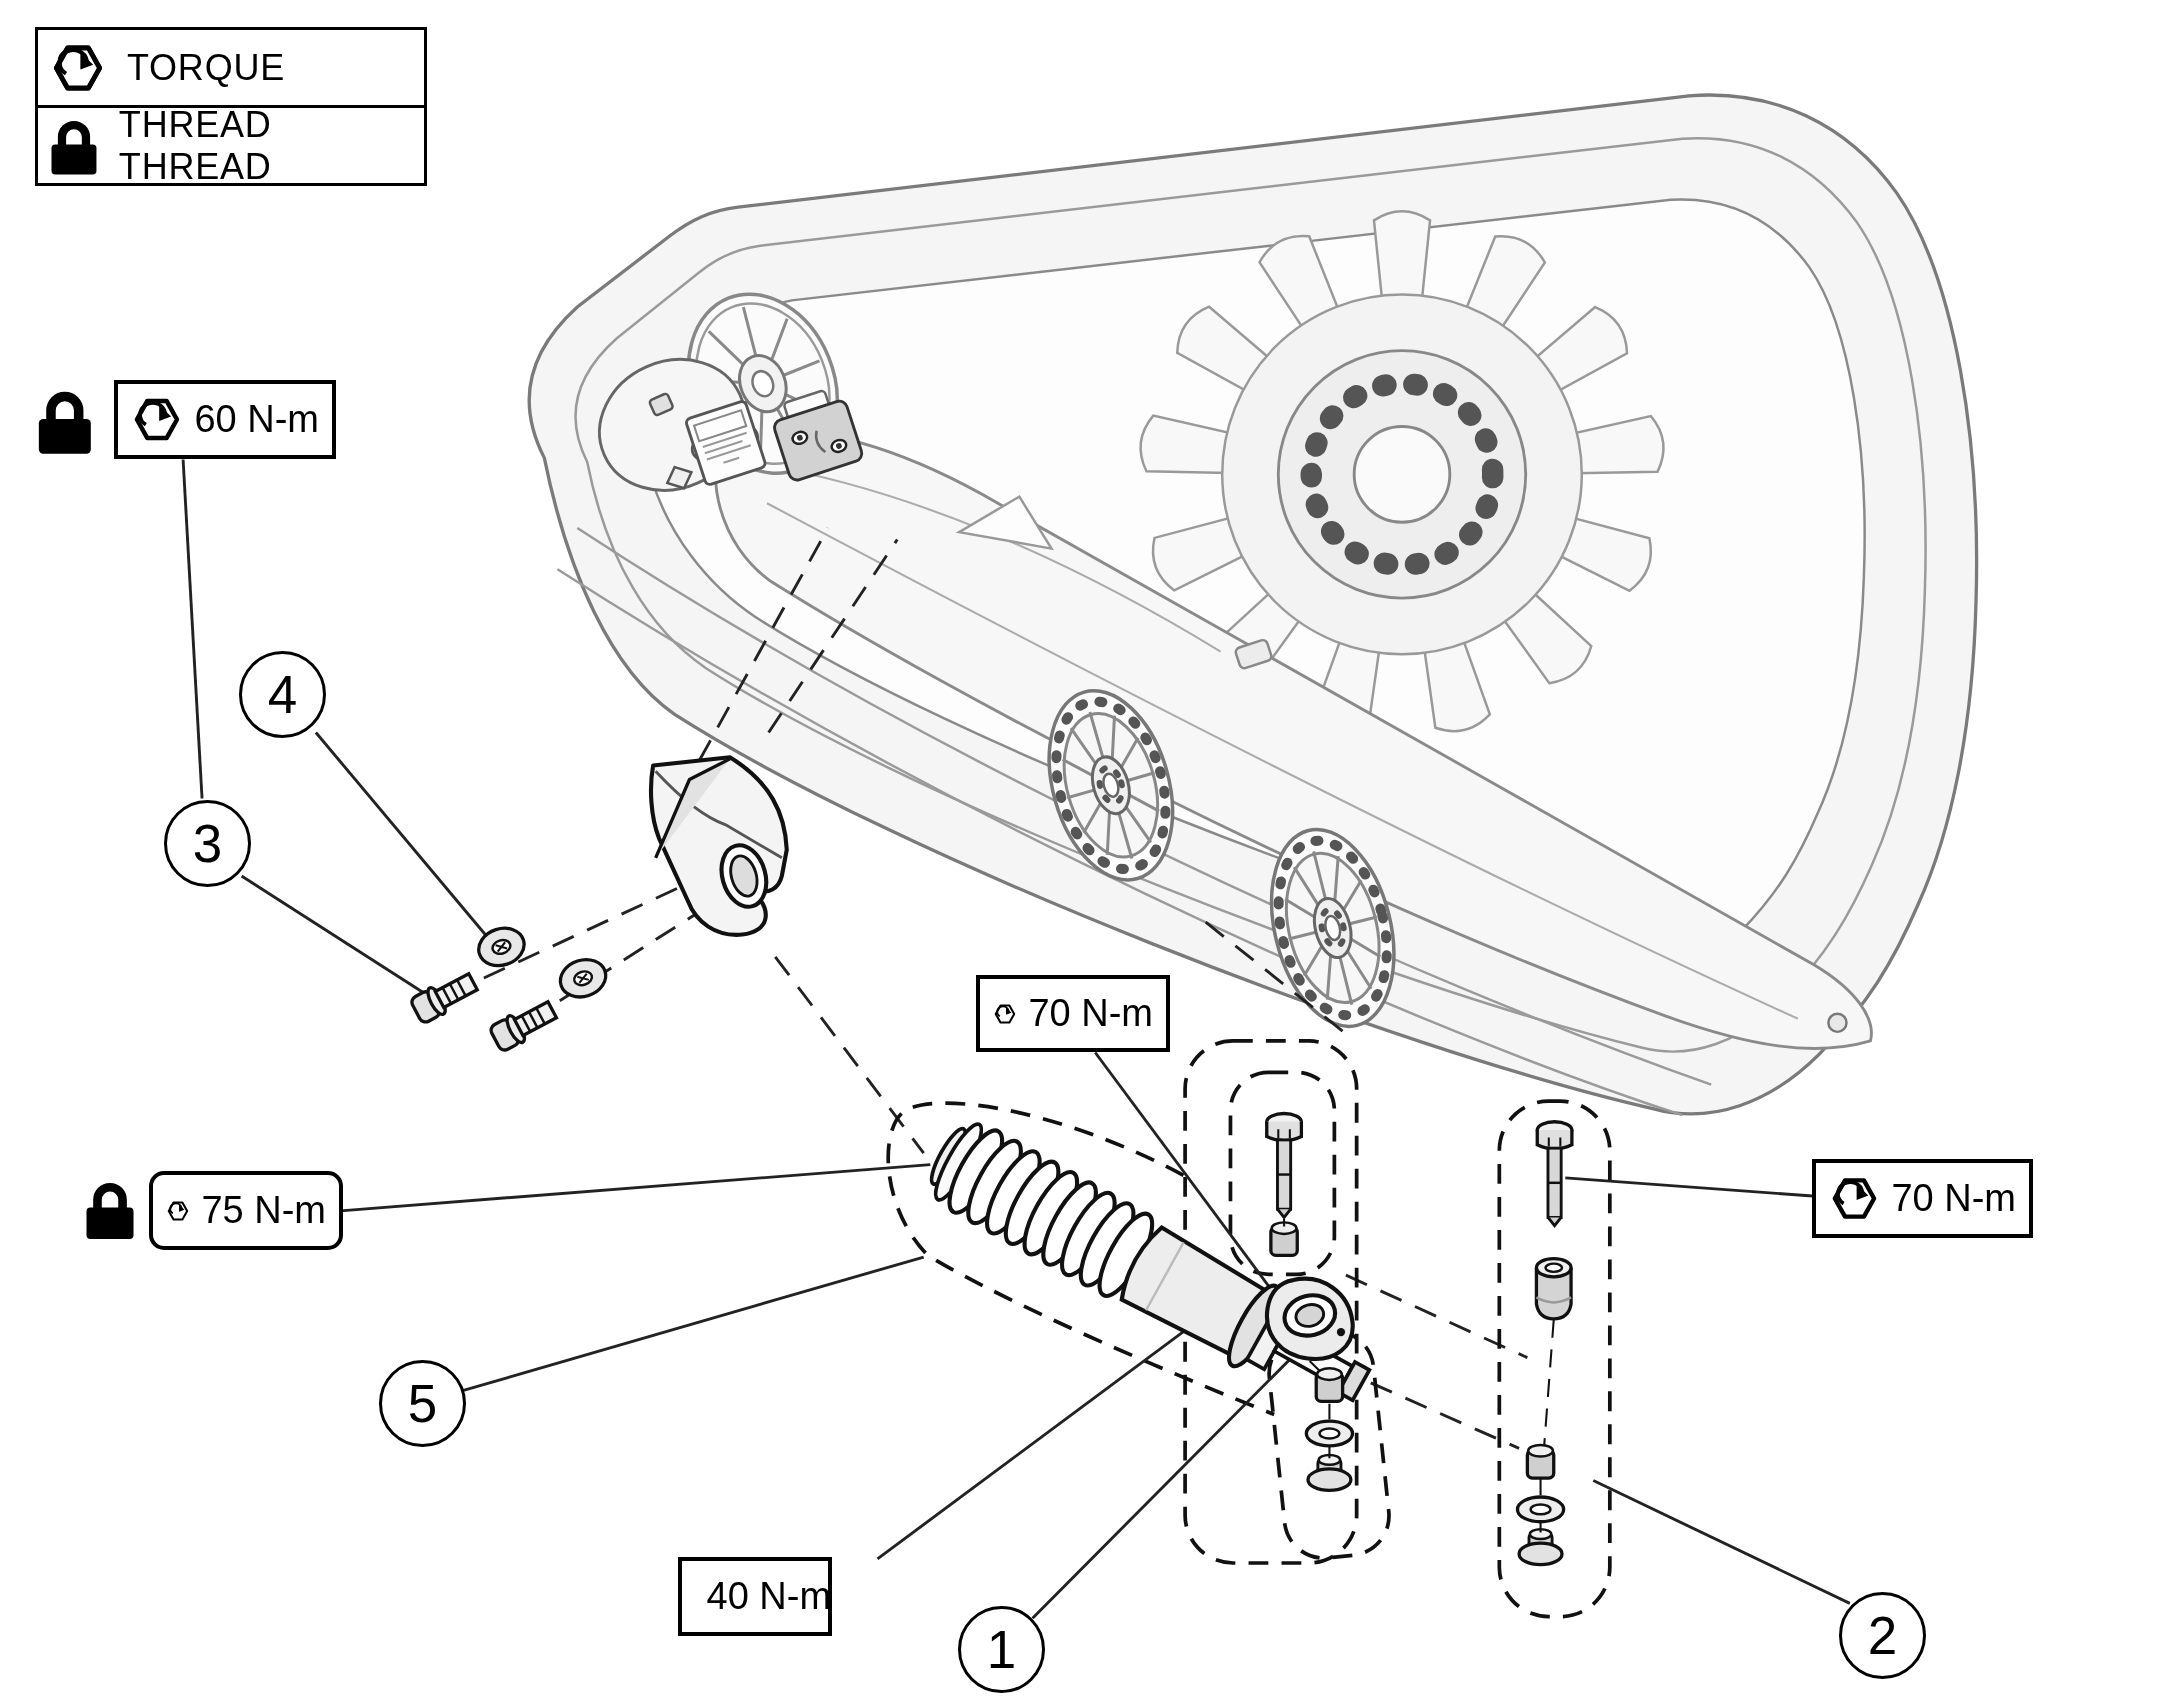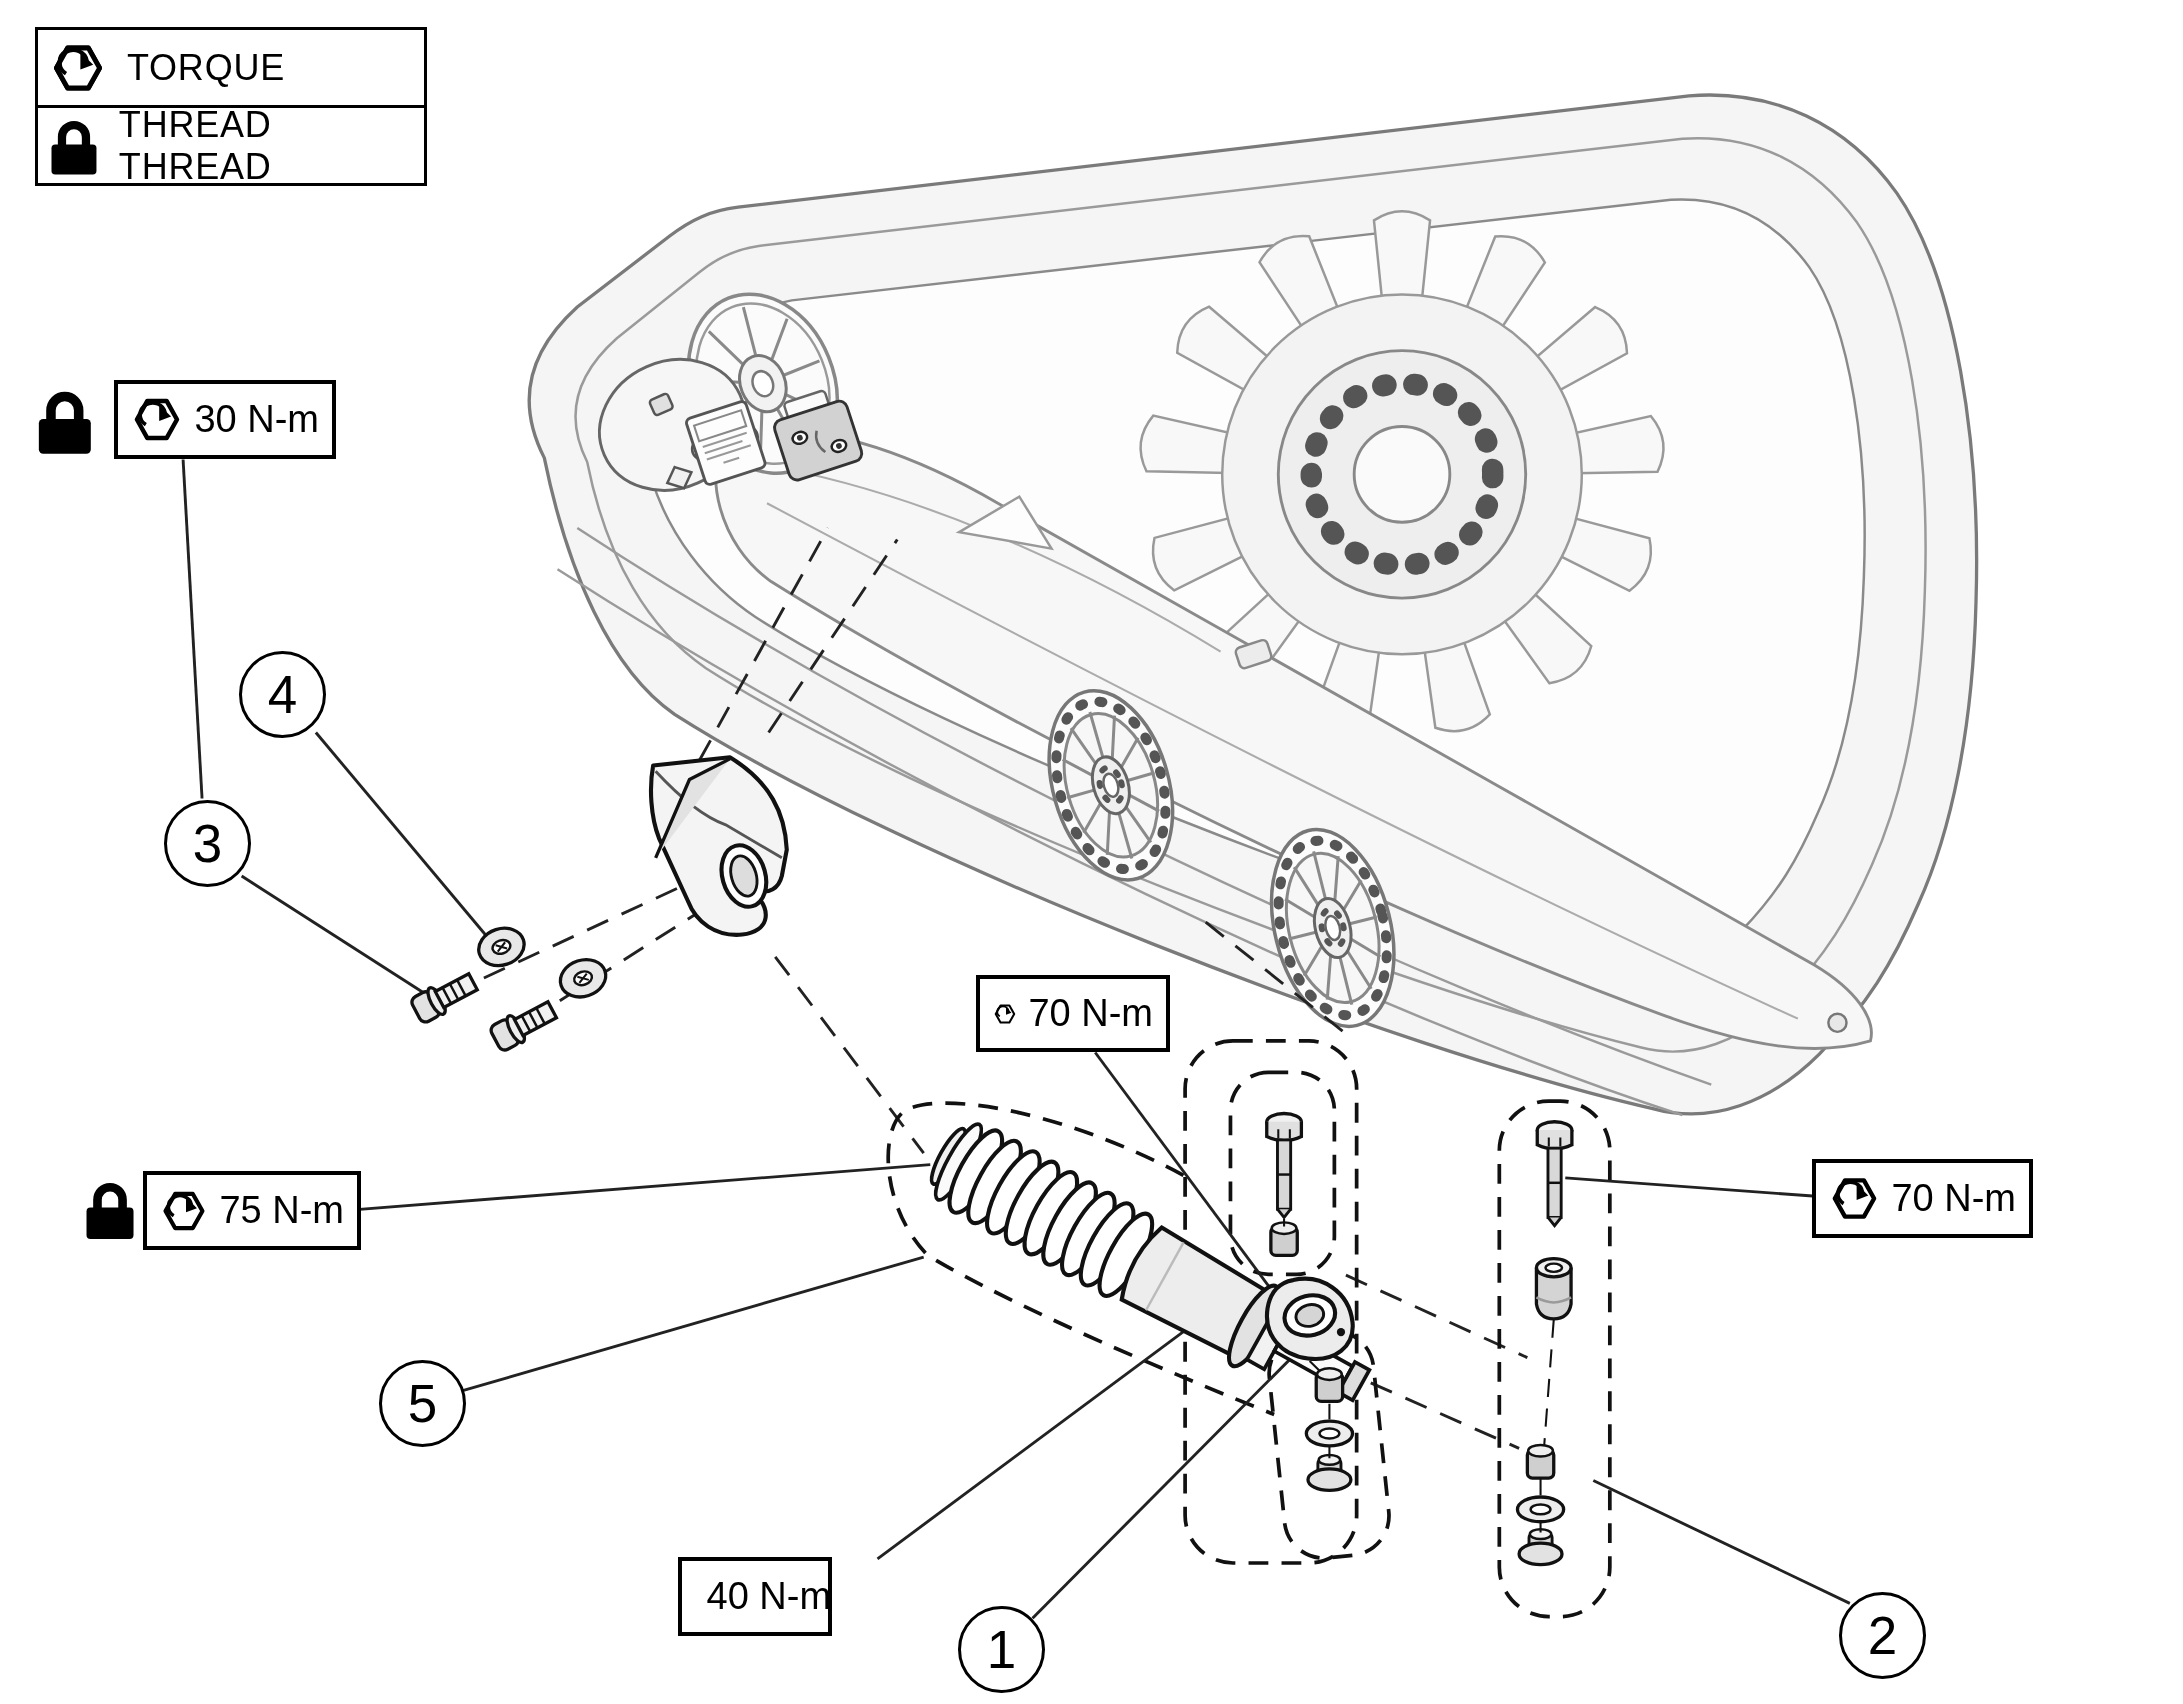--- a/index.html
+++ b/index.html
@@ -307,24 +307,24 @@
       <span class="legend-label">THREAD THREAD</span>
     </div>
   </div>
 
   <div class="overlay tqbox" style="left:114px;top:380px;width:222px;">
     <svg width="59" height="61" viewBox="0 0 70 70">
       <path d="M 8,35 L 22,10 L 48,10 L 62,35 L 48,60 L 22,60 Z" fill="#fff" stroke="#000" stroke-width="6" stroke-linejoin="round"></path>
       <path d="M 20,42 A 17,16 0 1 1 46,26" fill="none" stroke="#000" stroke-width="5"></path>
       <path d="M 38,15 L 54,31 L 38,37 Z" fill="#000"></path>
     </svg>
-    <span class="tqval">30 N-m</span>
-  </div>
-
-  <div class="overlay tqbox" style="left:143px;top:1171px;width:218px;">
+    <span class="tqval">60 N-m</span>
+  </div>
+
+  <div class="overlay tqbox" style="left:149px;top:1171px;width:194px;border-radius:15px;">
     <svg width="54" height="58" viewBox="0 0 70 70">
       <path d="M 8,35 L 22,10 L 48,10 L 62,35 L 48,60 L 22,60 Z" fill="#fff" stroke="#000" stroke-width="6" stroke-linejoin="round"></path>
       <path d="M 20,42 A 17,16 0 1 1 46,26" fill="none" stroke="#000" stroke-width="5"></path>
       <path d="M 38,15 L 54,31 L 38,37 Z" fill="#000"></path>
     </svg>
     <span class="tqval">75 N-m</span>
   </div>
 
   <div class="overlay tqbox" style="left:678px;top:1557px;width:154px;">
     <svg width="54" height="58" viewBox="0 0 70 70">

